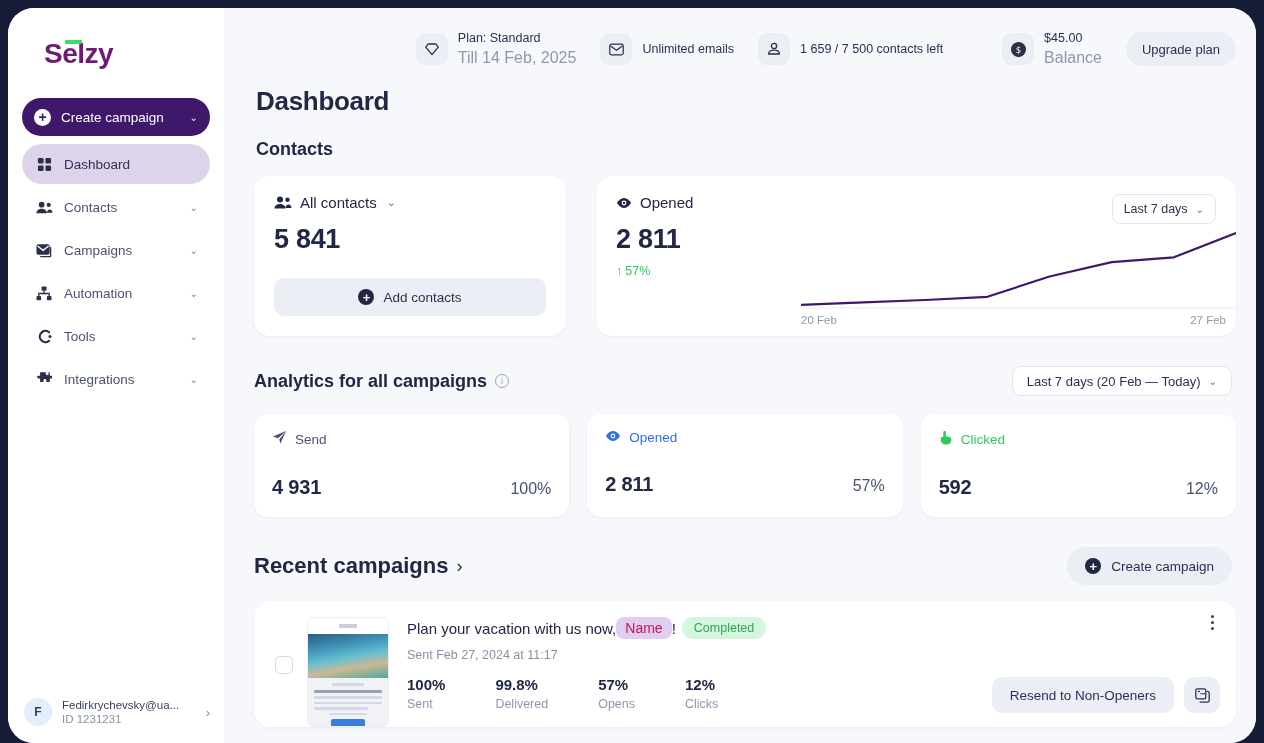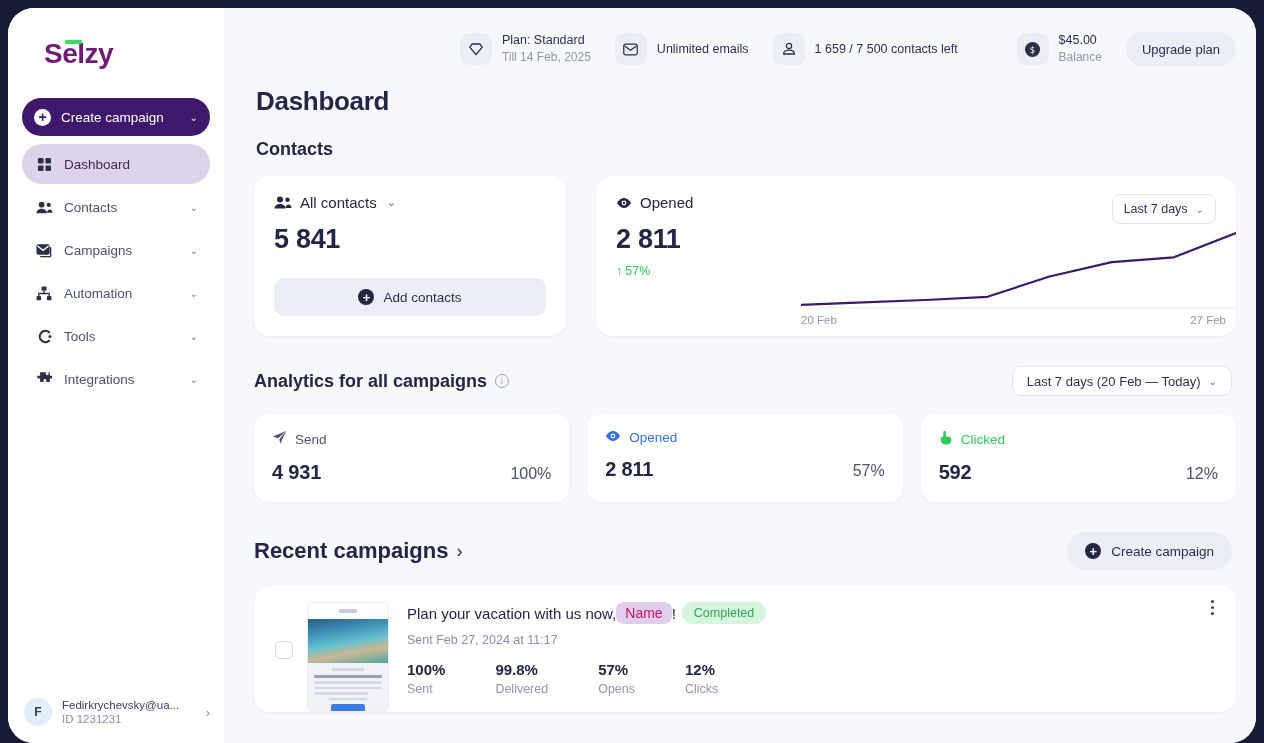--- a/index.html
+++ b/index.html
@@ -129,21 +129,21 @@
   }
   .tb-item { display: flex; align-items: center; padding: 0 10px; }
   .tb-ico {
     width: 32px; height: 32px; border-radius: 9px;
     background: #eceef6;
     display: flex; align-items: center; justify-content: center;
     margin-right: 10px; flex: 0 0 32px;
     color: #2b2f48;
   }
   .tb-l1 { font-size: 12.5px; color: #2b3050; line-height: 1.35; }
-  .tb-l2 { font-size: 12px; color: #9097ab; line-height: 1.35; text-align: right; }
+  .tb-l2 { font-size: 16px; color: #9097ab; line-height: 1.35; text-align: right; }
   .tb-one { font-size: 12.5px; color: #2b3050; }
   .progress-wrap { width: 178px; }
   .progress-track {
     height: 4px; width: 100%; border-radius: 2px;
     background: #ddd9e4; margin-top: 7px; overflow: hidden;
   }
   .progress-fill { height: 100%; background: #4b1f72; border-radius: 2px; }
   .upgrade-btn {
     height: 34px; border-radius: 17px;
     background: #eceef6; color: #2b3050;
@@ -232,21 +232,21 @@
     flex: 1;
     background: #ffffff; border-radius: 14px;
     padding: 16px 18px 18px 18px;
     box-shadow: 0 1px 3px rgba(30,35,70,.06);
   }
   .metric-head { display: flex; align-items: center; gap: 8px; font-size: 13.5px; }
   .metric-body {
     display: flex; align-items: baseline; justify-content: space-between;
     margin-top: 13px;
   }
-  .metric-val { font-size: 20px; font-weight: bold; color: #212744; letter-spacing: -0.2px; }
+  .metric-val { font-size: 20px; font-weight: bold; color: #212744; letter-spacing: -0.2px; margin-top: 15px; }
   .metric-pct { font-size: 16px; color: #4a5270; }
 
   .create-campaign-btn {
     height: 38px; border-radius: 19px;
     background: #eceef6; color: #2b3050;
     display: flex; align-items: center; gap: 10px;
     padding: 0 18px; font-size: 13.5px; cursor: pointer;
   }
   .create-campaign-btn .plus-circle {
     width: 16px; height: 16px; border-radius: 50%;
@@ -657,18 +657,28 @@
           </div>
         </div>
       </div>
 
       <div class="camp-right">
         <div class="kebab">
               <span></span>
               <span></span>
               <span></span>
             </div>
+        <div class="right-actions">
+          <div class="resend-btn">Resend to Non-Openers</div>
+          <div class="copy-btn">
+            <svg width="15" height="15" viewBox="0 0 15 15">
+                  <rect x="0.8" y="0.8" width="10" height="10" rx="1.6" fill="none" stroke="#2b3050" stroke-width="1.3"></rect>
+                  <path d="M12.4 3.4c.9 0 1.8.9 1.8 1.8v7.2c0 .9-.9 1.8-1.8 1.8H5.2" fill="none" stroke="#2b3050" stroke-width="1.3" stroke-linecap="round"></path>
+                  <path d="M5.8 5.8h4M3.4 3.4h1.2" stroke="#2b3050" stroke-width="1.1" stroke-linecap="round"></path>
+                </svg>
+          </div>
+        </div>
       </div>
     </div>
 
   </main>
 </div>
 </div>
 
 </body></html>

